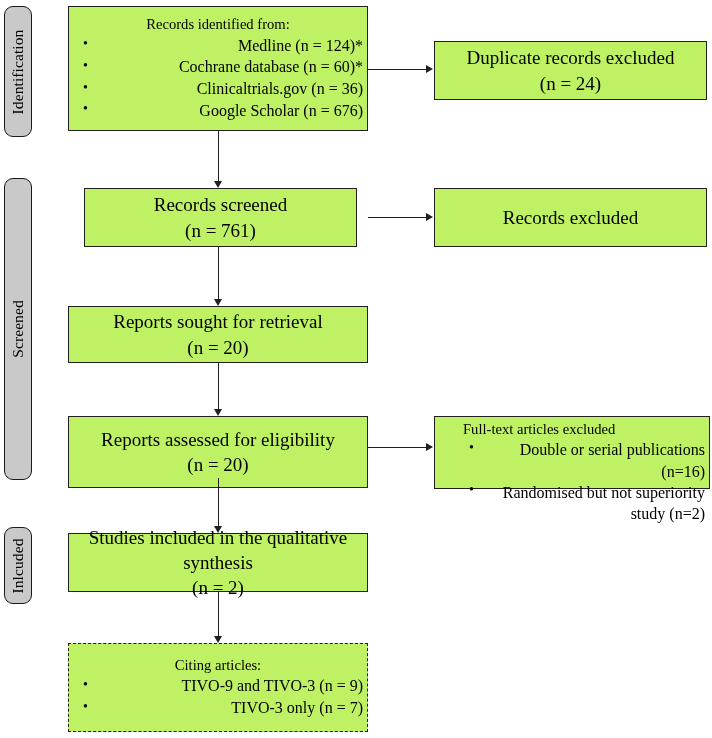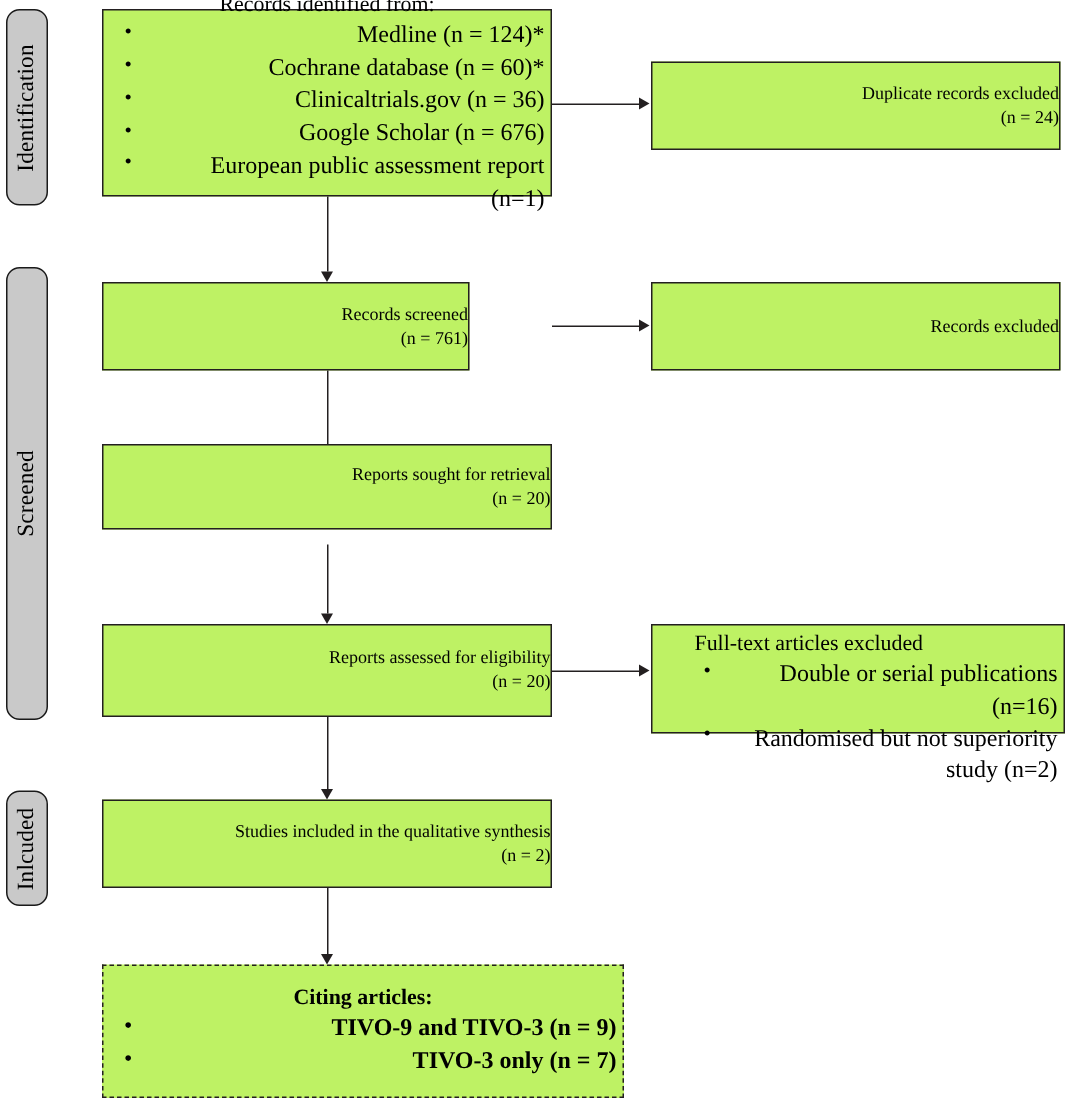--- a/index.html
+++ b/index.html
@@ -60,22 +60,22 @@
     text-align: center;
     font-size: 14.6px;
     line-height: 1.32;
     padding: 0 6px;
   }
   .box-title.left {
     text-align: left;
     padding-left: 8px;
   }
   .box-line {
-    text-align: right;
-    font-size: 12px;
+    text-align: center;
+    font-size: 19px;
     line-height: 1.32;
   }
 
   ul.bullets {
     list-style: none;
     margin: 0;
     padding: 0 4px 0 10px;
   }
   ul.bullets li {
     position: relative;
@@ -138,59 +138,58 @@
     <span class="stage-label">Inlcuded</span>
   </div>
 
   <div class="box" style="left:68px; top:6px; width:300px; height:125px;">
     <div class="box-title">Records identified from:</div>
     <ul class="bullets">
       <li>Medline (n = 124)*</li>
       <li>Cochrane database (n = 60)*</li>
       <li>Clinicaltrials.gov (n = 36)</li>
       <li>Google Scholar (n = 676)</li>
-      <li>European public assessment report (n=1)</li>
     </ul>
   </div>
 
   <div class="hline" style="left:368px; top:69px; width:58px;"></div>
   <div class="arrow-right" style="left:426px; top:65px;"></div>
 
   <div class="box" style="left:434px; top:41px; width:273px; height:59px;">
     <div class="box-line">Duplicate records excluded</div>
     <div class="box-line">(n = 24)</div>
   </div>
 
   <div class="vline" style="left:218px; top:131px; height:50px;"></div>
   <div class="arrow-down" style="left:213.5px; top:181px;"></div>
 
-  <div class="box" style="left:68px; top:188px; width:245px; height:59px;">
+  <div class="box" style="left:84px; top:188px; width:273px; height:59px;">
     <div class="box-line">Records screened</div>
     <div class="box-line">(n = 761)</div>
   </div>
 
   <div class="hline" style="left:368px; top:217px; width:58px;"></div>
   <div class="arrow-right" style="left:426px; top:213px;"></div>
 
   <div class="box" style="left:434px; top:188px; width:273px; height:59px;">
     <div class="box-line">Records excluded</div>
   </div>
 
   <div class="vline" style="left:218px; top:247px; height:52px;"></div>
   <div class="arrow-down" style="left:213.5px; top:299px;"></div>
 
-  <div class="box" style="left:68px; top:296px; width:300px; height:57px;">
+  <div class="box" style="left:68px; top:306px; width:300px; height:57px;">
     <div class="box-line">Reports sought for retrieval</div>
     <div class="box-line">(n = 20)</div>
   </div>
 
   <div class="vline" style="left:218px; top:363px; height:46px;"></div>
   <div class="arrow-down" style="left:213.5px; top:409px;"></div>
 
-  <div class="box" style="left:68px; top:416px; width:300px; height:62px;">
+  <div class="box" style="left:68px; top:416px; width:300px; height:72px;">
     <div class="box-line">Reports assessed for eligibility</div>
     <div class="box-line">(n = 20)</div>
   </div>
 
   <div class="hline" style="left:368px; top:447px; width:58px;"></div>
   <div class="arrow-right" style="left:426px; top:443px;"></div>
 
   <div class="box thin" style="left:434px; top:416px; width:276px; height:73px; justify-content:flex-start;padding-left:20px;">
     <div class="box-title left" style="margin-top:3px;">Full-text articles excluded</div>
     <ul class="bullets tight">
@@ -203,21 +202,21 @@
   <div class="arrow-down" style="left:213.5px; top:526px;"></div>
 
   <div class="box" style="left:68px; top:533px; width:300px; height:59px;">
     <div class="box-line">Studies included in the qualitative synthesis</div>
     <div class="box-line">(n = 2)</div>
   </div>
 
   <div class="vline" style="left:218px; top:592px; height:44px;"></div>
   <div class="arrow-down" style="left:213.5px; top:636px;"></div>
 
-  <div class="box dashed" style="left:68px; top:643px; width:348px; height:89px;font-weight:bold;">
+  <div class="box dashed" style="left:68px; top:643px; width:300px; height:89px;">
     <div class="box-title">Citing articles:</div>
     <ul class="bullets">
       <li>TIVO-9 and TIVO-3 (n = 9)</li>
       <li>TIVO-3 only (n = 7)</li>
     </ul>
   </div>
 
 </div>
 
 </body></html>

